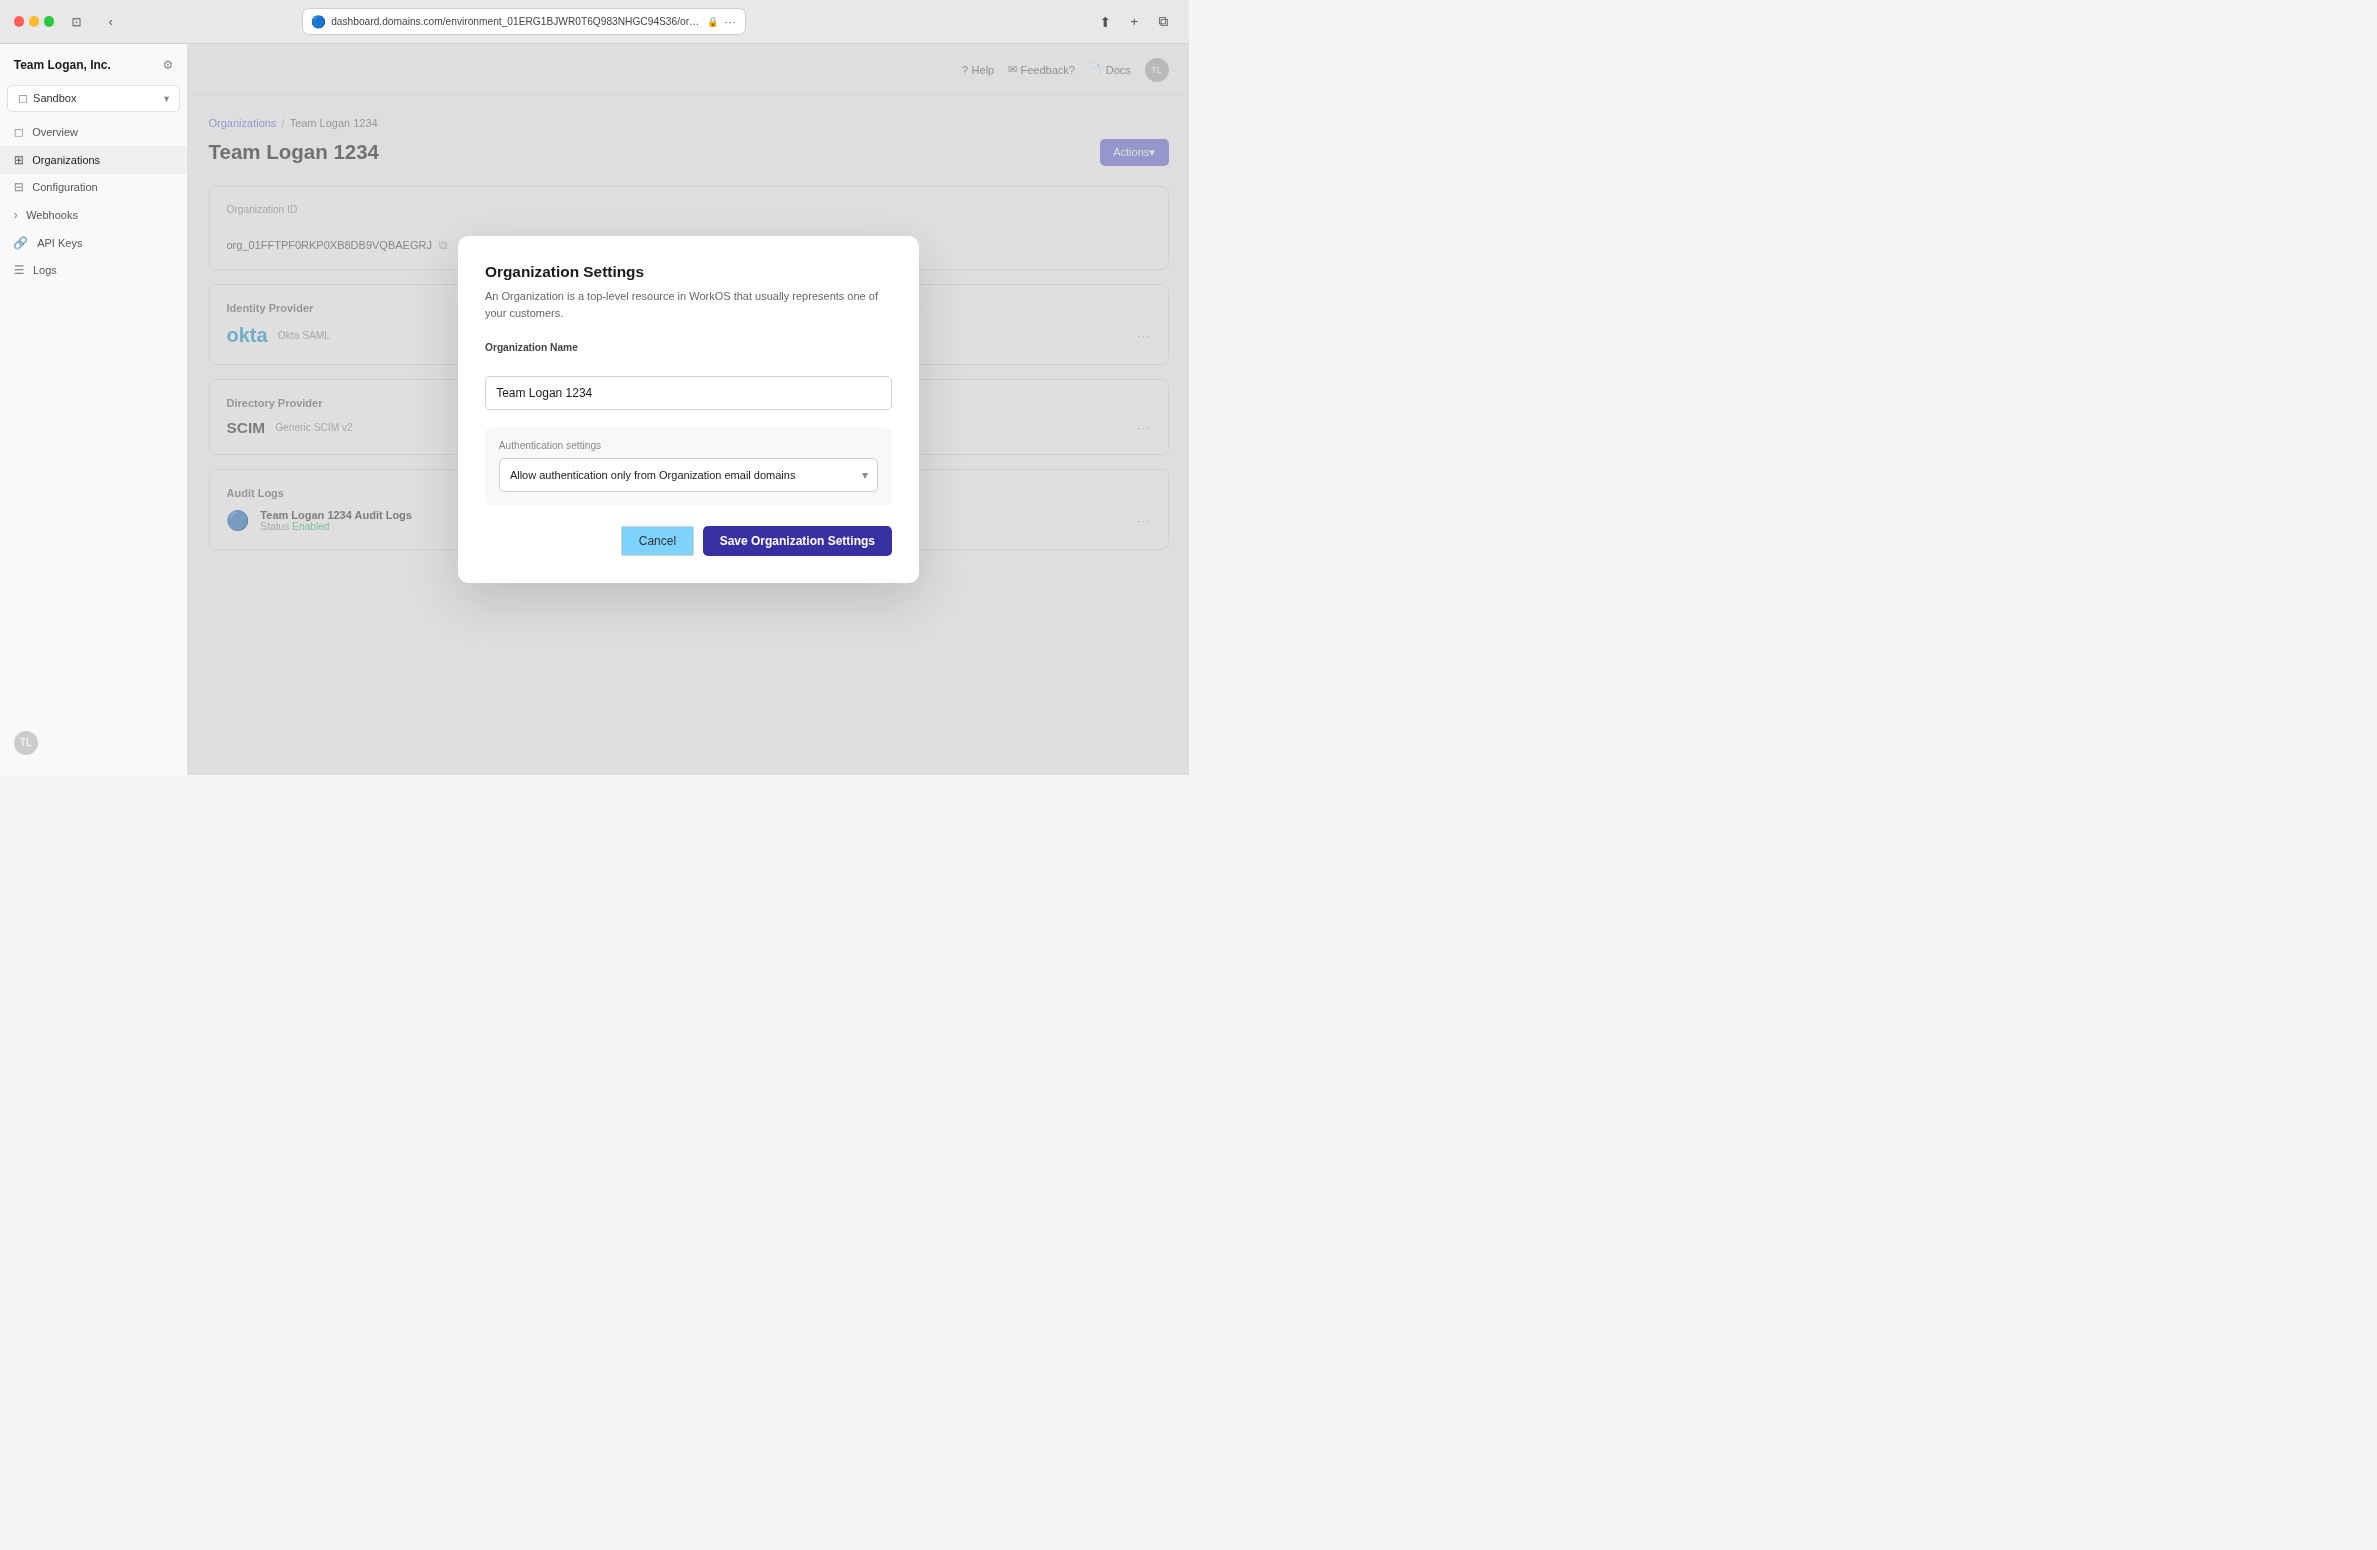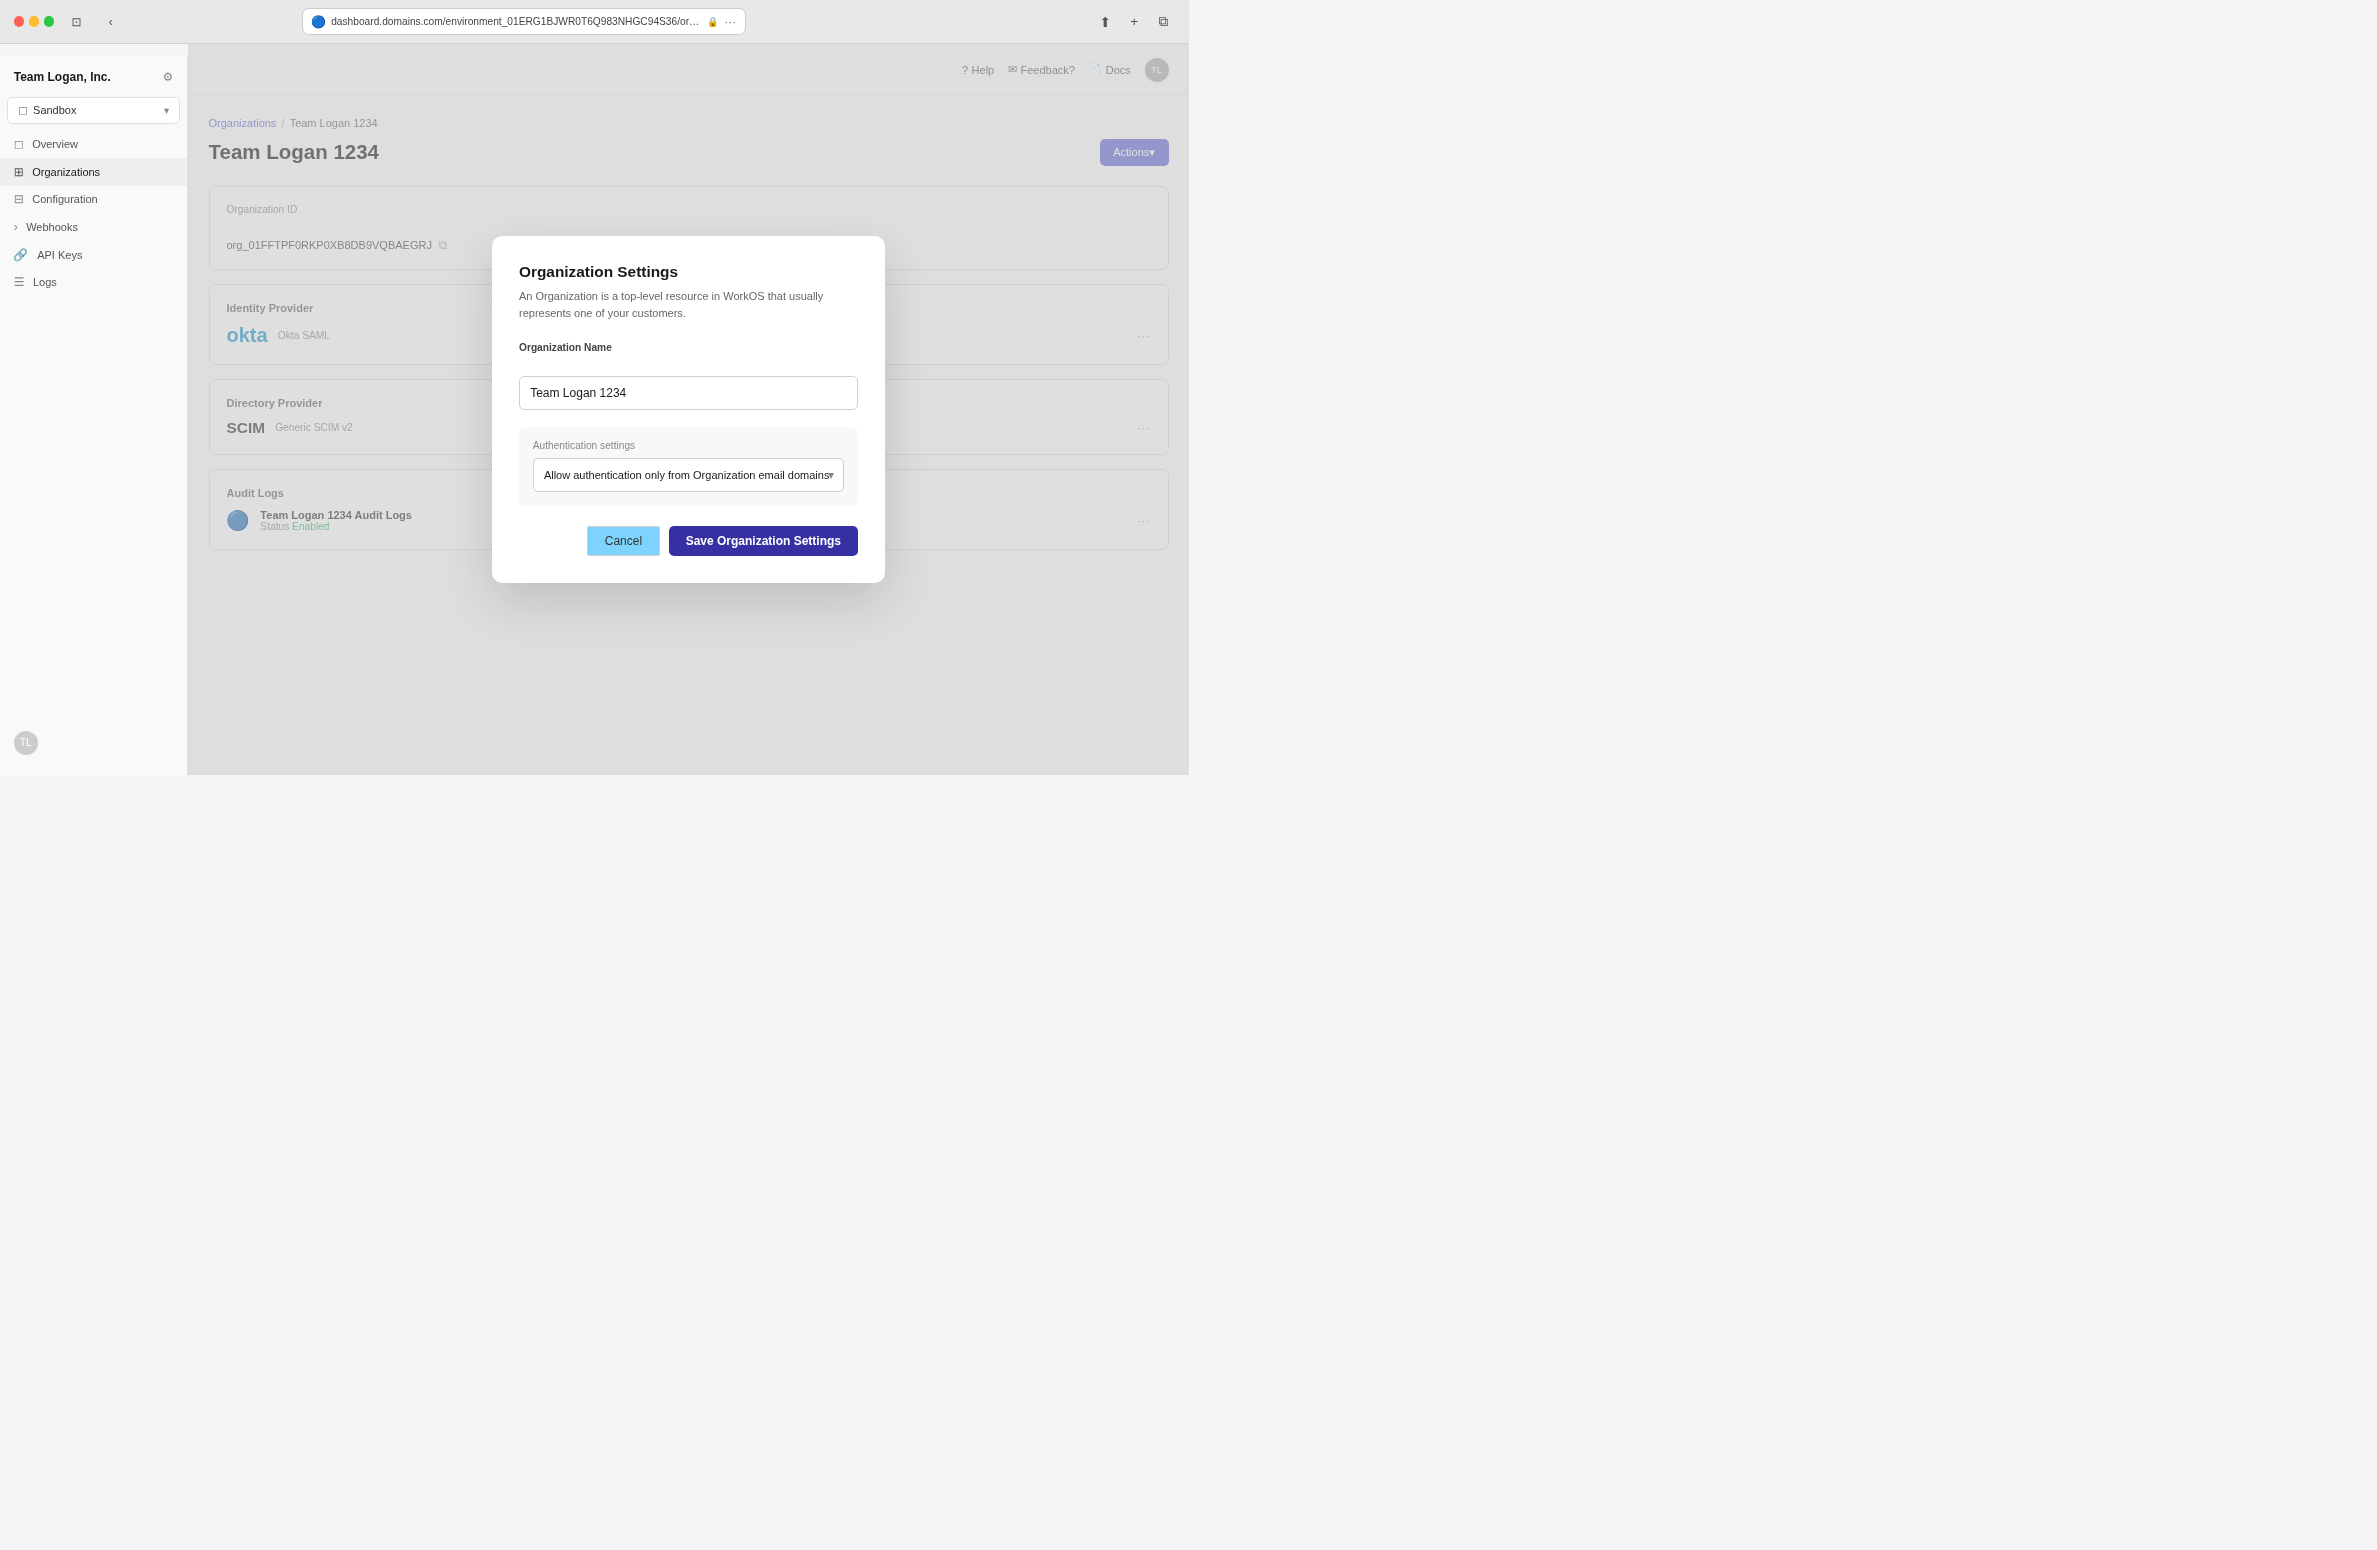--- a/index.html
+++ b/index.html
@@ -79,21 +79,20 @@
     }
 
     
     .sidebar {
       width: 188px;
       background: #f9f9f9;
       border-right: 0.9px solid #e0e0e0;
       display: flex;
       flex-direction: column;
       padding: 13.7px 0;
-      margin-top: 12px;
     }
     .sidebar-header {
       display: flex;
       align-items: center;
       justify-content: space-between;
       padding: 0 13.7px 13.7px;
     }
     .sidebar-org-name {
       font-size: 12px;
       font-weight: 600;
@@ -321,21 +320,21 @@
       align-items: center;
       justify-content: center;
       z-index: 100;
     }
 
     
     .modal {
       background: white;
       border-radius: 10.2px;
       padding: 27px;
-      width: 393px;
+      width: 461px;
       box-shadow: 0 17px 51px rgba(0,0,0,0.15);
       position: relative;
     }
     .modal-title {
       font-size: 15.4px;
       font-weight: 700;
       color: #1a1a1a;
       margin-bottom: 6.8px;
     }
     .modal-desc {

